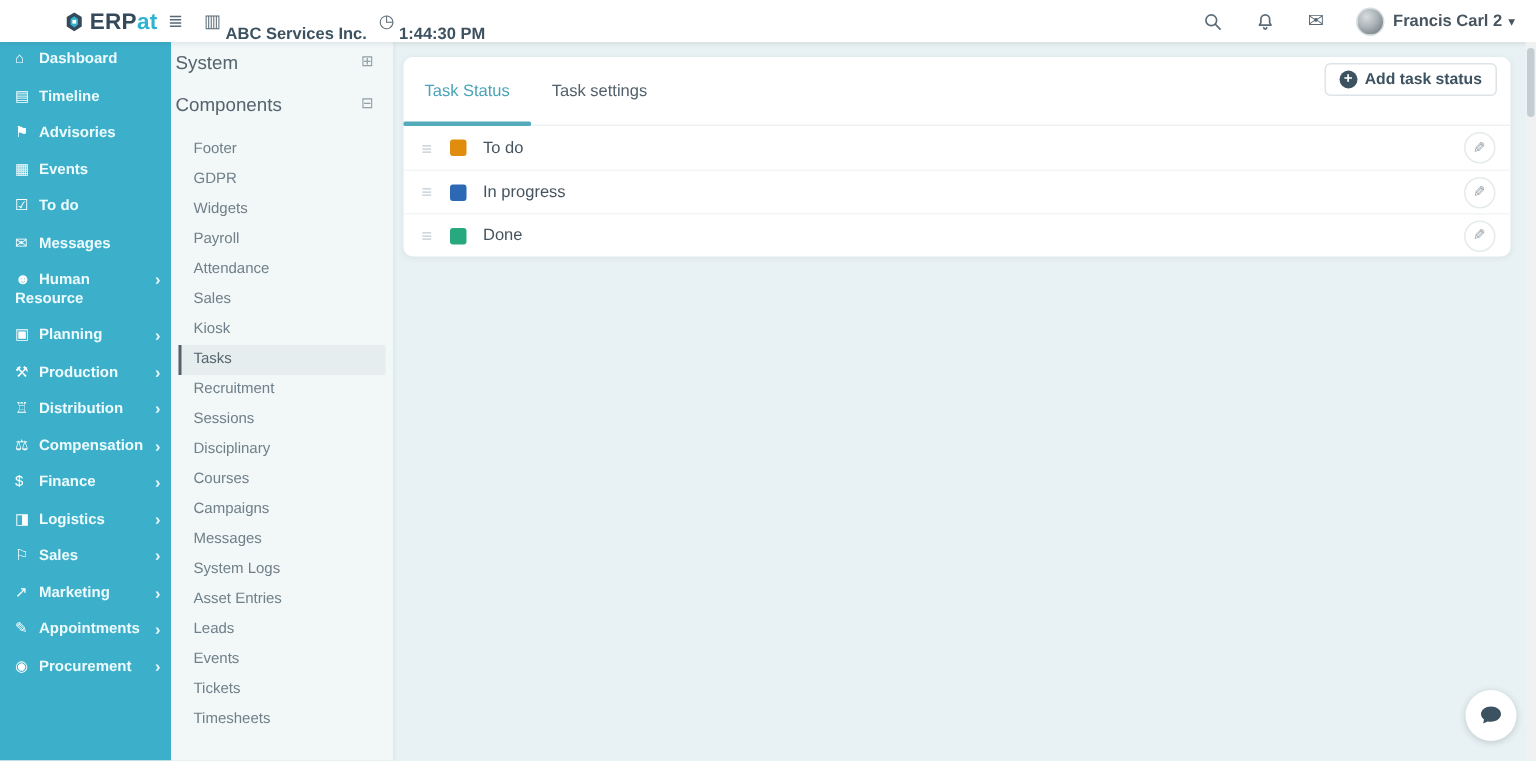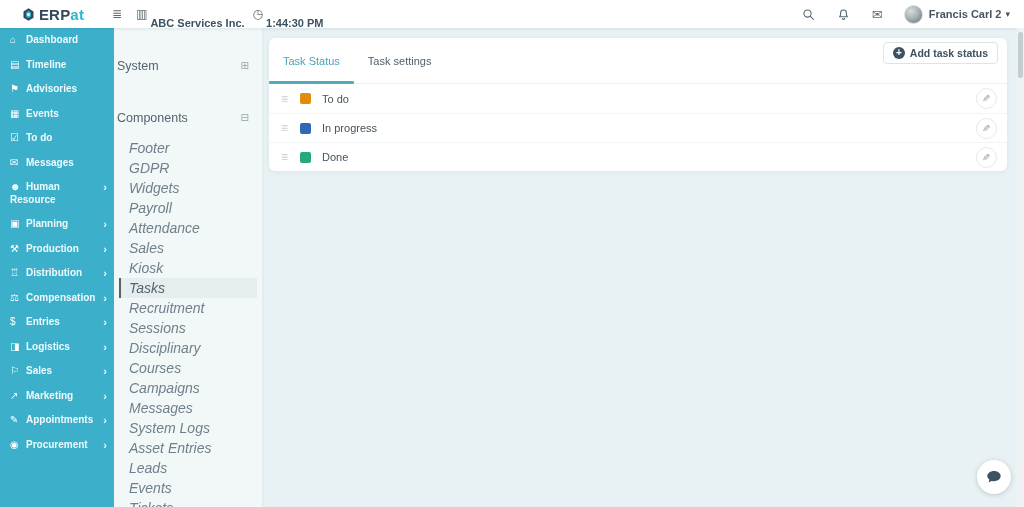--- a/index.html
+++ b/index.html
@@ -2,21 +2,21 @@
 <html><head>
 <meta charset="utf-8">
 <style>
   * { margin:0; padding:0; box-sizing:border-box; }
   html,body { width:1024px; height:507px; overflow:hidden; }
   body { font-family:"Liberation Sans","DejaVu Sans",sans-serif; background:#e8f1f3; position:relative; }
 
   
   .topbar { position:absolute; top:0; left:0; width:1024px; height:28px; background:#ffffff;
             display:flex; align-items:center; z-index:30; box-shadow:0 1px 3px rgba(50,70,80,.10); }
-  .logo-wrap { width:105px; display:flex; align-items:center; justify-content:center; gap:3px; }
+  .logo-wrap { width:105px; display:flex; align-items:center; justify-content:flex-end; gap:3px; }
   .logo-text { font-size:15px; font-weight:bold; color:#35495a; letter-spacing:.2px; }
   .logo-text .accent { color:#2fb3cf; }
   .tb-icon { color:#5b6b76; font-size:12px; margin:0 7px; display:inline-flex; align-items:center; cursor:pointer; }
   .tb-label { font-size:11px; font-weight:bold; color:#3d5260; margin-right:8px;margin-top:18px; }
   .tb-right { margin-left:auto; display:flex; align-items:center; padding-right:14px; }
   .tb-right .tb-icon { margin:0 11px; }
   .avatar { width:19px; height:19px; border-radius:50%; margin:0 6px 0 10px;
             background:radial-gradient(circle at 35% 30%, #d8dcdd 0%, #aab3b7 45%, #636e74 100%); border:1px solid #d7dde0; }
   .user-name { font-size:11px; color:#46555f; font-weight:bold; }
   .caret { font-size:9px; color:#46555f; margin-left:4px; }
@@ -24,24 +24,24 @@
 
   
   .sidebar { position:absolute; top:28px; left:0; width:114px; bottom:0; background:#3cb0cb; overflow:hidden; z-index:20; }
   .s-item { display:block; position:relative; padding:6px 14px 6px 10px; color:#eefbfd; font-size:10px; font-weight:bold; cursor:pointer; line-height:1.25; }
   .s-icon { display:inline-block; width:16px; font-size:10px; color:#ffffff; font-weight:normal; }
   .s-arrow { position:absolute; right:7px; top:6px; font-size:11px; color:rgba(255,255,255,.9); }
 
   
   .subnav { position:absolute; top:28px; left:105px; width:157px; bottom:0; background:#f2f7f8; overflow:hidden; z-index:10;
             box-shadow:1px 0 2px rgba(60,90,100,.05); }
-  .nav-section { position:relative; padding:7px 14px 7px 12px; font-size:12.5px; color:#55646e; cursor:pointer;margin-top:24px; }
+  .nav-section { position:relative; padding:7px 14px 7px 12px; font-size:12.5px; color:#55646e; cursor:pointer; }
   .nav-toggle { position:absolute; right:13px; top:8px; font-size:10px; color:#93a1a9; }
   .nav-list { margin-top:6px; }
-  .n-item { padding:4px 8px 4px 24px; font-size:14px; color:#70808a; cursor:pointer; line-height:12px;font-style:italic; }
+  .n-item { padding:4px 8px 4px 24px; font-size:10px; color:#70808a; cursor:pointer; line-height:12px; }
   .n-item.active { background:#e6edef; border-left:2px solid #55626b; margin:0 5px 0 14px; padding:4px 8px; color:#55646e; }
 
   
   .main { position:absolute; top:28px; left:262px; right:0; bottom:0; background:#e8f1f3; }
   .card { position:absolute; top:10px; left:7px; right:17px; background:#ffffff; border-radius:6px;
           box-shadow:0 1px 4px rgba(60,90,100,.08); }
   .tabbar { position:relative; height:46px; display:flex; align-items:stretch; border-bottom:1px solid #eef2f4; }
   .tab { display:flex; align-items:center; padding:0 14px; font-size:11px; color:#51606a; cursor:pointer; position:relative; }
   .tab.active { color:#4aa3b8; }
   .tab.active::after { content:""; position:absolute; left:0; right:0; bottom:-1px; height:3px; background:#53aabb; border-radius:1px; }
@@ -157,21 +157,21 @@
       <span class="s-icon">♖</span><span>Distribution</span>
       <span class="s-arrow">›</span>
     </div>
 
     <div class="s-item">
       <span class="s-icon">⚖</span><span>Compensation</span>
       <span class="s-arrow">›</span>
     </div>
 
     <div class="s-item">
-      <span class="s-icon">$</span><span>Entries</span>
+      <span class="s-icon">$</span><span>Finance</span>
       <span class="s-arrow">›</span>
     </div>
 
     <div class="s-item">
       <span class="s-icon">◨</span><span>Logistics</span>
       <span class="s-arrow">›</span>
     </div>
 
     <div class="s-item">
       <span class="s-icon">⚐</span><span>Sales</span>

